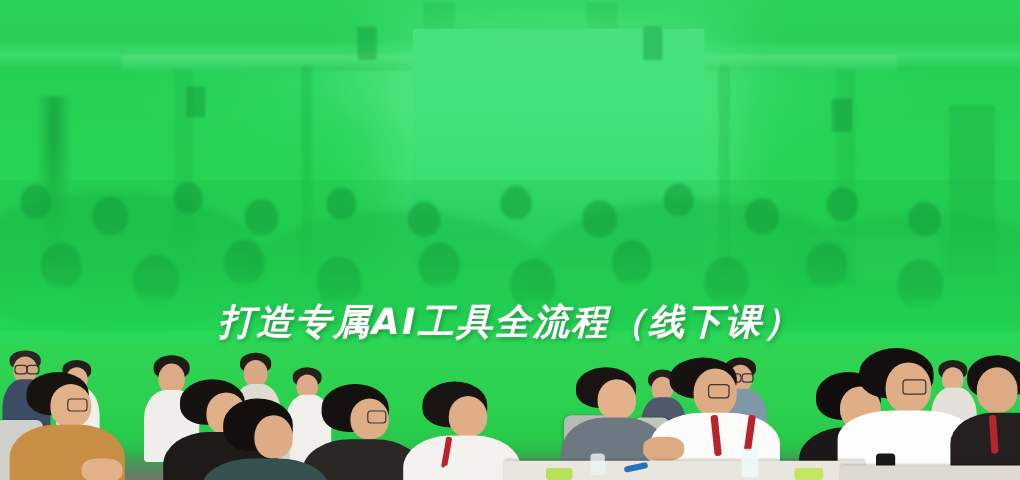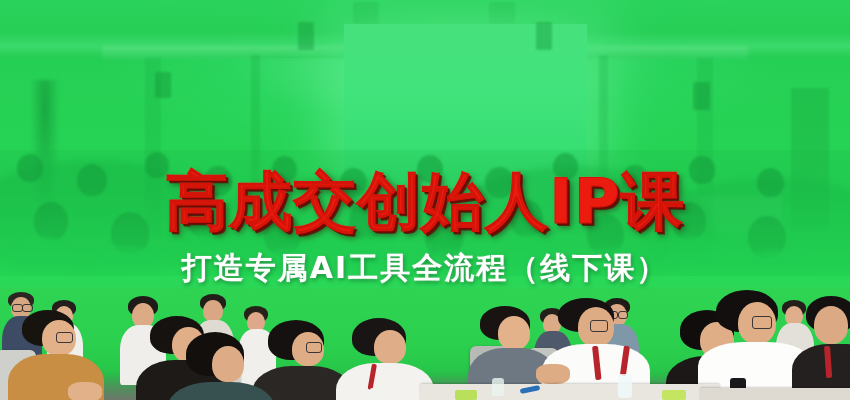--- a/index.html
+++ b/index.html
@@ -120,20 +120,21 @@
        4px 4px 6px rgba(50,6,2,.55),
       -1px -1px 0 rgba(255,120,100,.25);
     -webkit-text-stroke:1px #d41409;
   }
   #title1{top:101px;font-size:63px;line-height:68px;}
   #title2{top:168px;font-size:63px;line-height:68px;}
   .subtitle{
     position:absolute;left:0;right:0;top:248px;text-align:center;
     color:#ffffff;font-size:30px;font-weight:700;letter-spacing:2px;white-space:nowrap;
     text-shadow:1px 2px 4px rgba(10,80,30,.55), 0 0 2px rgba(255,255,255,.4);
+    font-style:italic;
   }
 </style>
 </head>
 <body>
 
 <div class="banner">
 
   <div class="hall">
     <div class="hall-bg"></div>
 
@@ -340,17 +341,16 @@
     <div class="deskwhite" style="left:420px;bottom:-2px;width:300px;height:18px;"></div>
     <div class="deskwhite" style="left:700px;bottom:-4px;width:160px;height:16px;background:#dedad2;"></div>
     <div class="bottle" style="left:618px;bottom:2px;width:14px;height:24px;"></div>
     <div class="bottle" style="left:492px;bottom:4px;width:12px;height:18px;background:rgba(235,245,240,.8);"></div>
     <div style="position:absolute;left:455px;bottom:0;width:22px;height:10px;background:#b9e05a;border-radius:2px;"></div>
     <div style="position:absolute;left:662px;bottom:0;width:24px;height:10px;background:#c3e562;border-radius:2px;"></div>
     <div style="position:absolute;left:520px;bottom:8px;width:20px;height:5px;background:#2b6fb8;border-radius:3px;transform:rotate(-12deg);"></div>
   </div>
 
   <div class="text-layer">
-    <div class="title-line" id="title2">高成交创始人IP课</div>
     <div class="subtitle">打造专属AI工具全流程（线下课）</div>
   </div>
 
 </div>
 
 </body></html>

